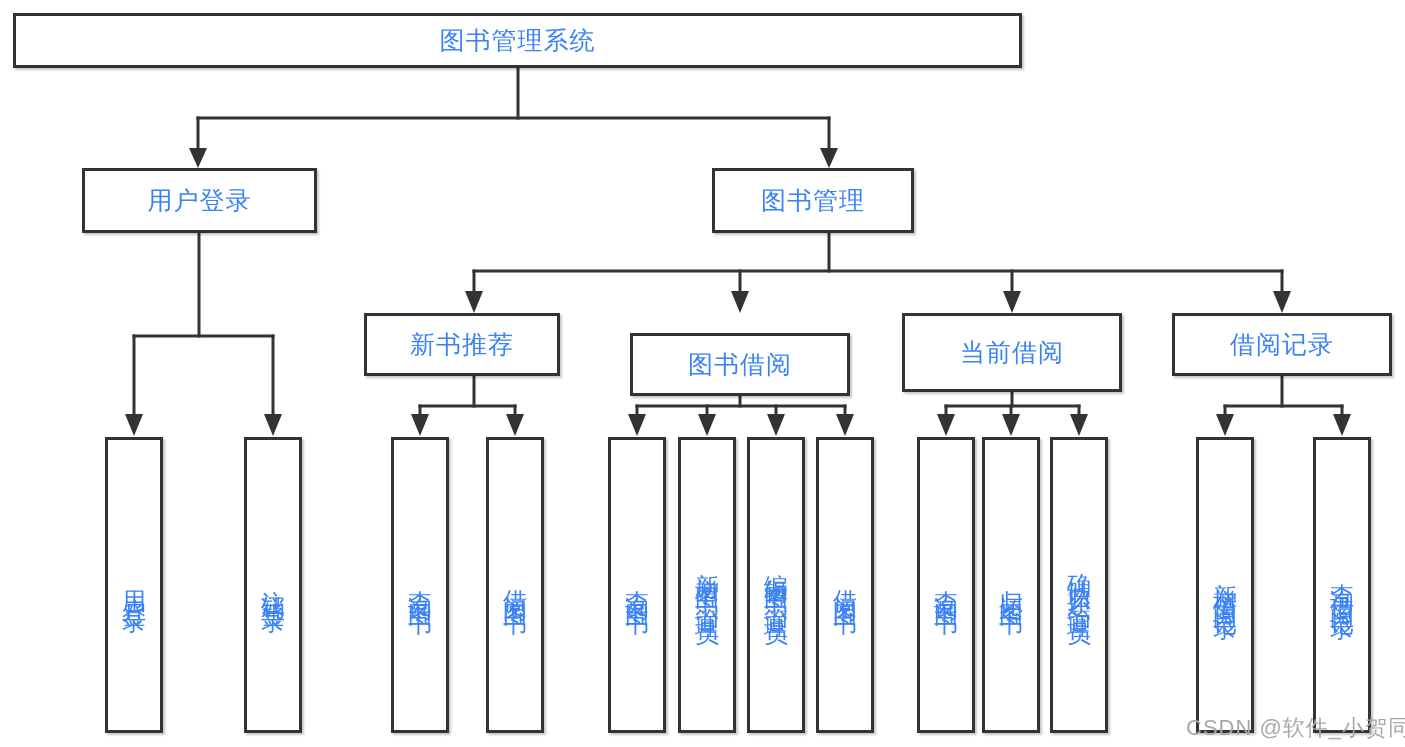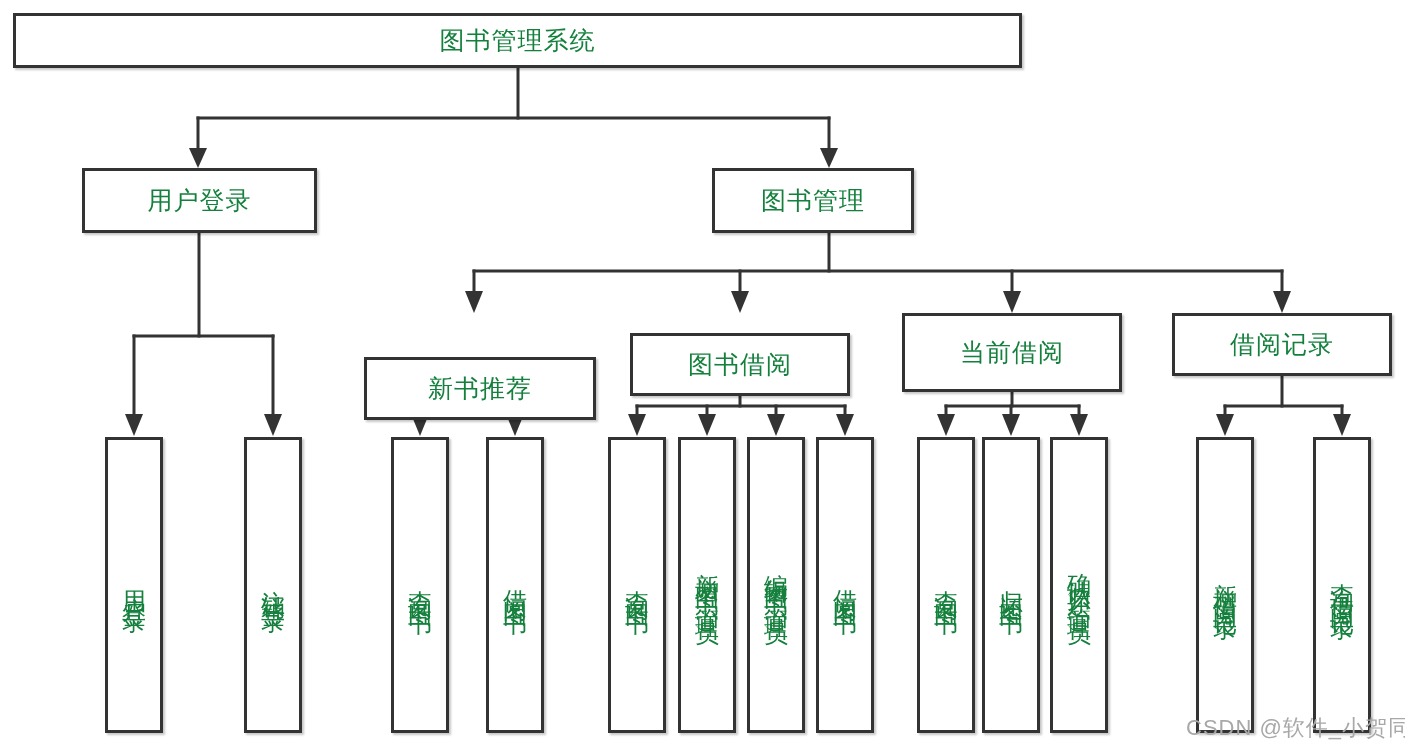--- a/index.html
+++ b/index.html
@@ -21,21 +21,21 @@
   .wires polygon { fill: #333333; stroke: none; }
   .node {
     position: absolute;
     box-sizing: border-box;
     background: #ffffff;
     border: 3px solid #333333;
     box-shadow: 2px 2px 2px rgba(0,0,0,0.22);
     display: flex;
     align-items: center;
     justify-content: center;
-    color: #15803d;
+    color: #3b82f6;
     font-size: 25px;
     letter-spacing: 1px;
     z-index: 2;
     white-space: nowrap;
   }
   .vtext {
     writing-mode: vertical-rl;
     text-orientation: mixed;
     letter-spacing: 7px;
     font-size: 24px;
@@ -137,21 +137,21 @@
     <span>图书管理系统</span>
   </div>
 
   <div class="node" style="left:82px; top:168px; width:235px; height:65px;">
     <span>用户登录</span>
   </div>
   <div class="node" style="left:712px; top:168px; width:202px; height:65px;">
     <span>图书管理</span>
   </div>
 
-  <div class="node" style="left:364px; top:313px; width:232px; height:63px;margin-top:44px;">
+  <div class="node" style="left:364px; top:313px; width:196px; height:63px;">
     <span>新书推荐</span>
   </div>
   <div class="node" style="left:630px; top:313px; width:220px; height:63px;margin-top:20px;">
     <span>图书借阅</span>
   </div>
   <div class="node" style="left:902px; top:313px; width:220px; height:79px;">
     <span>当前借阅</span>
   </div>
   <div class="node" style="left:1172px; top:313px; width:220px; height:63px;">
     <span>借阅记录</span>

